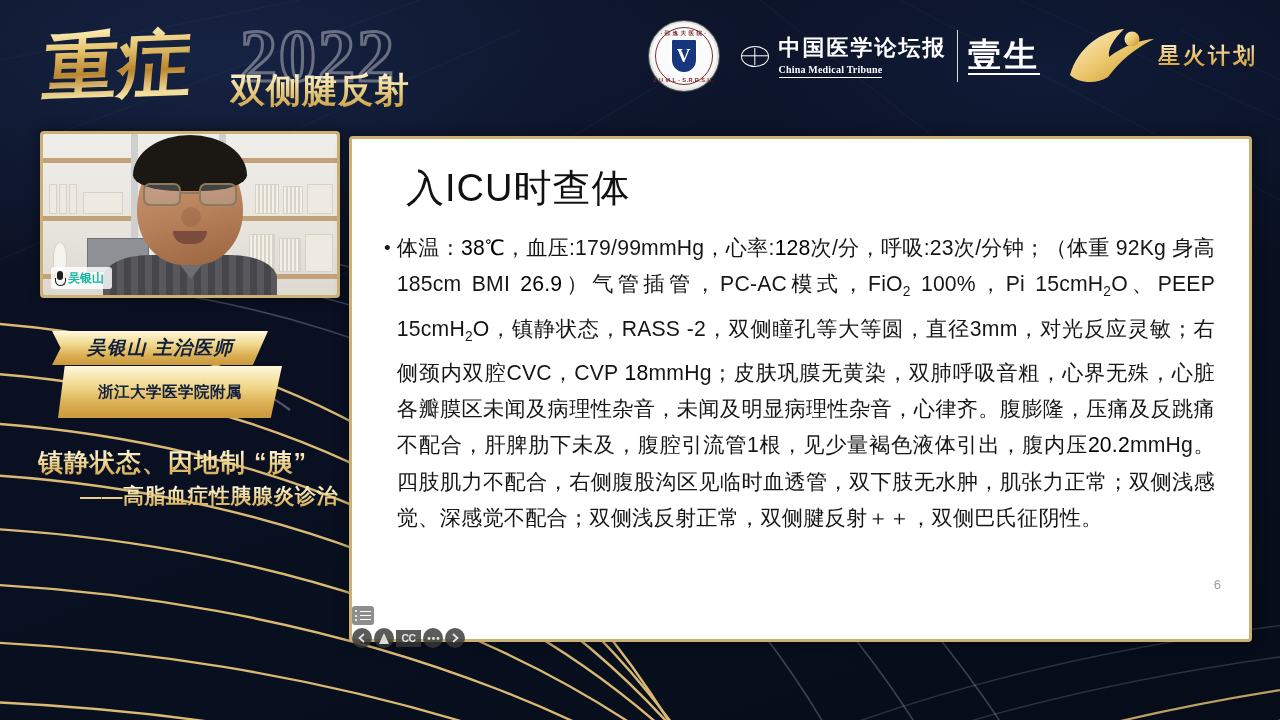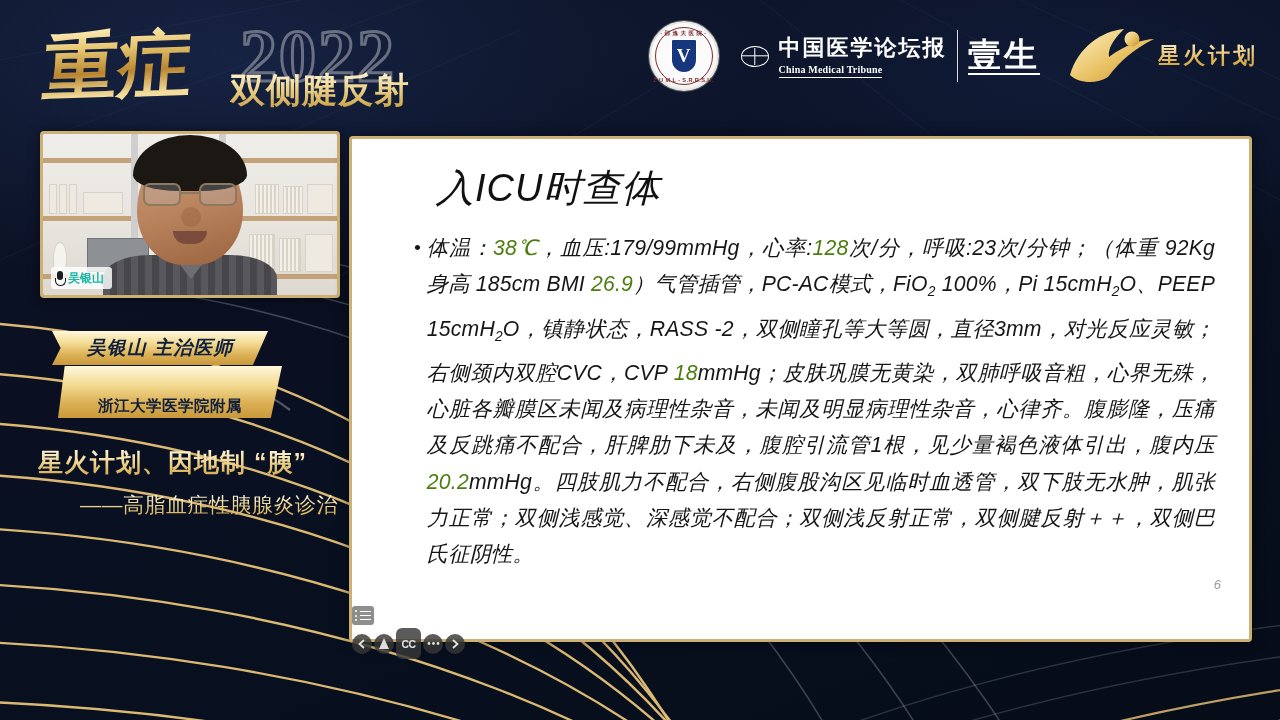--- a/index.html
+++ b/index.html
@@ -179,66 +179,66 @@
     background: linear-gradient(180deg,#fff8dd 0%,#f2d98f 38%,#dcb156 70%,#c9993a 100%);
     clip-path: polygon(0 0, 100% 0, 93% 100%, 0% 100%, 4% 50%);
     display: flex; align-items: center; justify-content: center;
     box-shadow: 0 2px 6px rgba(0,0,0,.35);
   }
   #ribbon-name-label { font-size: 19px; font-weight: 700; color: #10203c; letter-spacing: 1px; font-style: italic; }
   #ribbon-org {
     position: absolute; left: 58px; top: 366px; width: 224px; height: 52px;
     background: linear-gradient(180deg,#fff8dd 0%,#f2d98f 38%,#dcb156 70%,#c9993a 100%);
     clip-path: polygon(3% 0, 100% 0, 95% 100%, 0% 100%);
-    display: flex; flex-direction: row; align-items: flex-end; justify-content: center;
+    display: flex; flex-direction: row; align-items: center; justify-content: center;
     box-shadow: 0 2px 6px rgba(0,0,0,.35);
   }
   .ribbon-org-line { font-size: 15.5px; font-weight: 700; color: #10203c; line-height: 24px; letter-spacing: .5px; }
 
   #talk-title {
     position: absolute; left: 38px; top: 445px; width: 300px;
   }
   #talk-title-main {
     font-size: 25px; font-weight: 700; letter-spacing: 1px; line-height: 34px;
     background: linear-gradient(180deg,#fff9e2 10%,#f0d691 50%,#cda245 98%);
     -webkit-background-clip: text; background-clip: text; color: transparent;
   }
   #talk-title-sub {
-    margin-top: 12px; text-align: right; font-size: 21px; font-weight: 400; letter-spacing: .5px;
+    margin-top: 3px; text-align: right; font-size: 21px; font-weight: 700; letter-spacing: .5px;
     background: linear-gradient(180deg,#fff9e2 10%,#f0d691 50%,#cda245 98%);
     -webkit-background-clip: text; background-clip: text; color: transparent;
   }
 
   
   #slide-frame {
     position: absolute; left: 349px; top: 136px; width: 903px; height: 506px;
     border: 3px solid #cdb174; border-radius: 4px; overflow: hidden;
     background: #fff; box-shadow: 0 0 14px rgba(0,0,0,.45);
   }
   #slide-header {
     height: 40px; background: linear-gradient(90deg,#0b1429 0%,#101c38 45%,#0a1326 100%);
     display: flex; align-items: center; padding-left: 15px;
   }
   #slide-header-label {
     font-size: 15.5px; font-weight: 700; letter-spacing: 1.5px;
     color: #e8cd8c; text-shadow: 0 1px 1px rgba(0,0,0,.8);
   }
-  #slide-body { position: relative; height: 463px; background: #fff; padding: 18px 34px 0 48px; font-style: italic; }
+  #slide-body { position: relative; height: 463px; background: #fff; padding: 18px 34px 0 18px; }
   #slide-title {
     font-size: 38px; font-weight: 400; color: #111; letter-spacing: 1px;
     margin: 6px 0 0 36px; font-family: "Liberation Sans", sans-serif;
   }
   #slide-bullet {
     margin: 16px 0 0 14px; display: flex; gap: 6px;
     font-size: 21.2px; line-height: 36.2px; color: #161616;
     letter-spacing: .2px; text-align: justify;
   }
   #bullet-dot { flex: 0 0 auto; font-size: 19px; line-height: 36px; }
   #bullet-text { flex: 1 1 auto; }
-  .hl { color: #4d7c0f; }
+  .hl { color: #000000; }
   sub { font-size: 65%; }
   #slide-page-number {
     position: absolute; right: 28px; bottom: 10px; font-size: 13px; color: #9a9a9a;
   }
 
   
   #ppt-controls {
     position: absolute; left: 352px; top: 606px; display: flex; flex-direction: column; gap: 3px;
   }
   #slide-list-btn {
@@ -249,21 +249,21 @@
   .sl-dot { width: 2px; height: 2px; background: #fff; border-radius: 50%; }
   .sl-bar { flex: 1; height: 1.6px; background: #fff; }
   #ctrl-row { display: flex; align-items: center; gap: 2px; }
   .ctrl-btn {
     width: 20px; height: 20px; border-radius: 50%;
     background: rgba(55,55,55,.82);
     display: flex; align-items: center; justify-content: center;
     color: #e4e4e4; font-size: 11px; font-weight: 700;
   }
   .ctrl-btn.cc {
-    border-radius: 6px; width: 25px; height: 31px; font-size: 10.5px; letter-spacing: -.5px;
+    border-radius: 0; width: 25px; height: 17px; font-size: 10.5px; letter-spacing: -.5px;
     background: rgba(55,55,55,.82);
   }
   .ctrl-arrow svg { display: block; }
   .pen-ico { width: 0; height: 0; border-left: 5px solid transparent; border-right: 5px solid transparent; border-bottom: 11px solid #dcdcdc; }
 </style>
 </head>
 <body>
 
 <div id="bg">
   <svg id="bg-streaks" viewBox="0 0 1280 720" preserveAspectRatio="none">
@@ -403,21 +403,21 @@
 </div>
 
 <div id="ribbon-name">
   <div id="ribbon-name-label">吴银山  主治医师</div>
 </div>
 <div id="ribbon-org">
   <div class="ribbon-org-line">浙江大学医学院附属</div>
 </div>
 
 <div id="talk-title">
-  <div id="talk-title-main">星火计划、因地制 “胰”</div>
+  <div id="talk-title-main">镇静状态、因地制 “胰”</div>
   <div id="talk-title-sub">——高脂血症性胰腺炎诊治</div>
 </div>
 
 <div id="slide-frame">
   <div id="slide-body">
     <div id="slide-title">入ICU时查体</div>
     <div id="slide-bullet">
       <div id="bullet-dot">•</div>
       <div id="bullet-text"><span>体温：</span><span class="hl">38℃</span><span>，血压:179/99mmHg，心率:</span><span class="hl">128</span><span>次/分，呼吸:23次/分钟；（体重 92Kg 身高 185cm BMI </span><span class="hl">26.9</span><span>）气管插管，PC-AC模式，FiO<sub>2</sub> 100%，Pi 15cmH<sub>2</sub>O、PEEP 15cmH<sub>2</sub>O，镇静状态，RASS -2，双侧瞳孔等大等圆，直径3mm，对光反应灵敏；右侧颈内双腔CVC，CVP </span><span class="hl">18</span><span>mmHg；皮肤巩膜无黄染，双肺呼吸音粗，心界无殊，心脏各瓣膜区未闻及病理性杂音，未闻及明显病理性杂音，心律齐。腹膨隆，压痛及反跳痛不配合，肝脾肋下未及，腹腔引流管1根，见少量褐色液体引出，腹内压</span><span class="hl">20.2</span><span>mmHg。四肢肌力不配合，右侧腹股沟区见临时血透管，双下肢无水肿，肌张力正常；双侧浅感觉、深感觉不配合；双侧浅反射正常，双侧腱反射＋＋，双侧巴氏征阴性。</span></div>
     </div>

